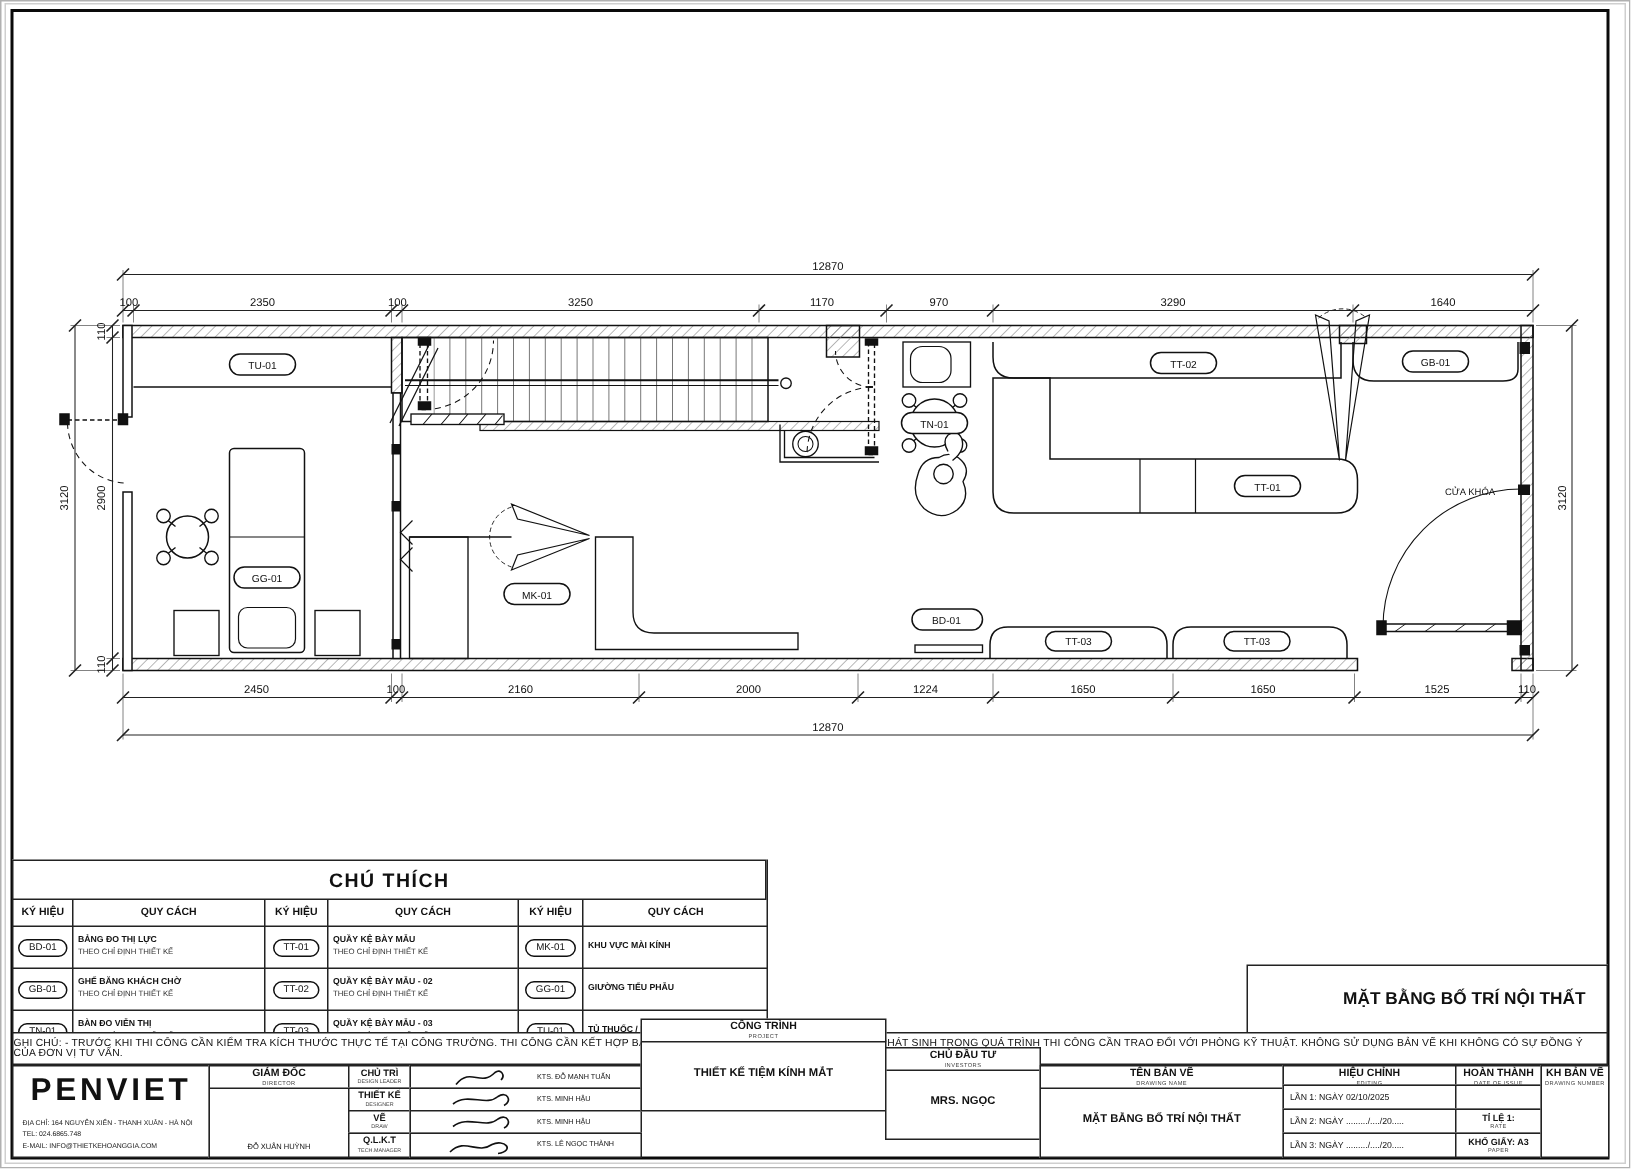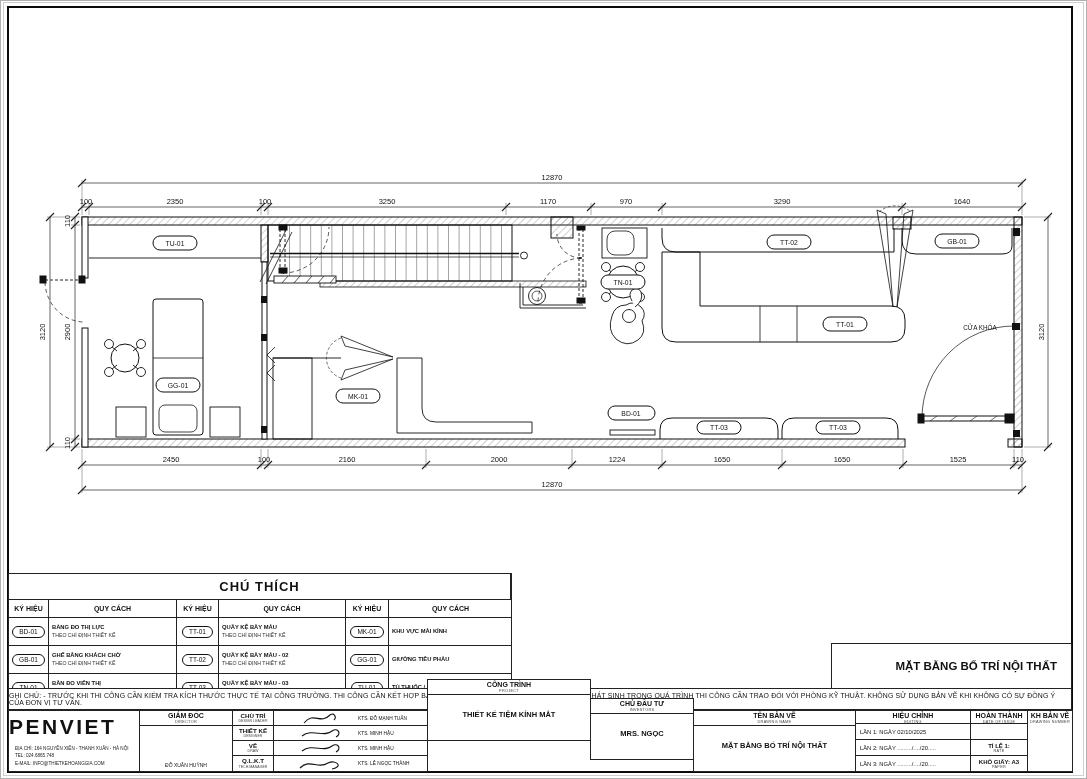--- a/index.html
+++ b/index.html
@@ -33,21 +33,21 @@
 
   
   .titlebox{left:831px;top:643px;width:241px;height:46px;border:1px solid #222;display:flex;align-items:center;
     justify-content:flex-end;padding-right:14px;font-size:11.5px;font-weight:bold;z-index:3;background:#fff;}
 
   
   .tb{border:1px solid #222;background:#fff;z-index:3;}
   .tb-head{font-size:7px;font-weight:bold;text-align:center;line-height:1.1;padding-top:1px;}
   .tb-sub{font-size:3.8px;color:#444;text-align:center;letter-spacing:0.3px;}
   .tb-headline{border-bottom:1px solid #222;padding-bottom:1px;}
-  .logo{font-size:21px;font-weight:bold;letter-spacing:2.5px;text-align:left;margin-top:4px;}
+  .logo{font-size:21px;font-weight:bold;letter-spacing:2.5px;text-align:center;margin-top:4px;}
   .addr{font-size:4.6px;color:#222;line-height:1.6;margin:6px 0 0 6px;}
   .rolecell{display:flex;flex-direction:column;align-items:center;justify-content:center;}
   .rolecell .rl{font-size:6.2px;font-weight:bold;line-height:1;}
   .rolecell .rs{font-size:3.6px;color:#444;}
   .sigcell{display:flex;align-items:center;}
   .signame{font-size:4.8px;white-space:nowrap;margin-left:4px;}
   .bigval{display:flex;align-items:center;justify-content:center;font-size:7.5px;font-weight:bold;text-align:center;}
   .editrow{display:flex;align-items:center;font-size:5.8px;padding-left:4px;white-space:nowrap;}
   .ctrval{display:flex;flex-direction:column;align-items:center;justify-content:center;}
 </style>

